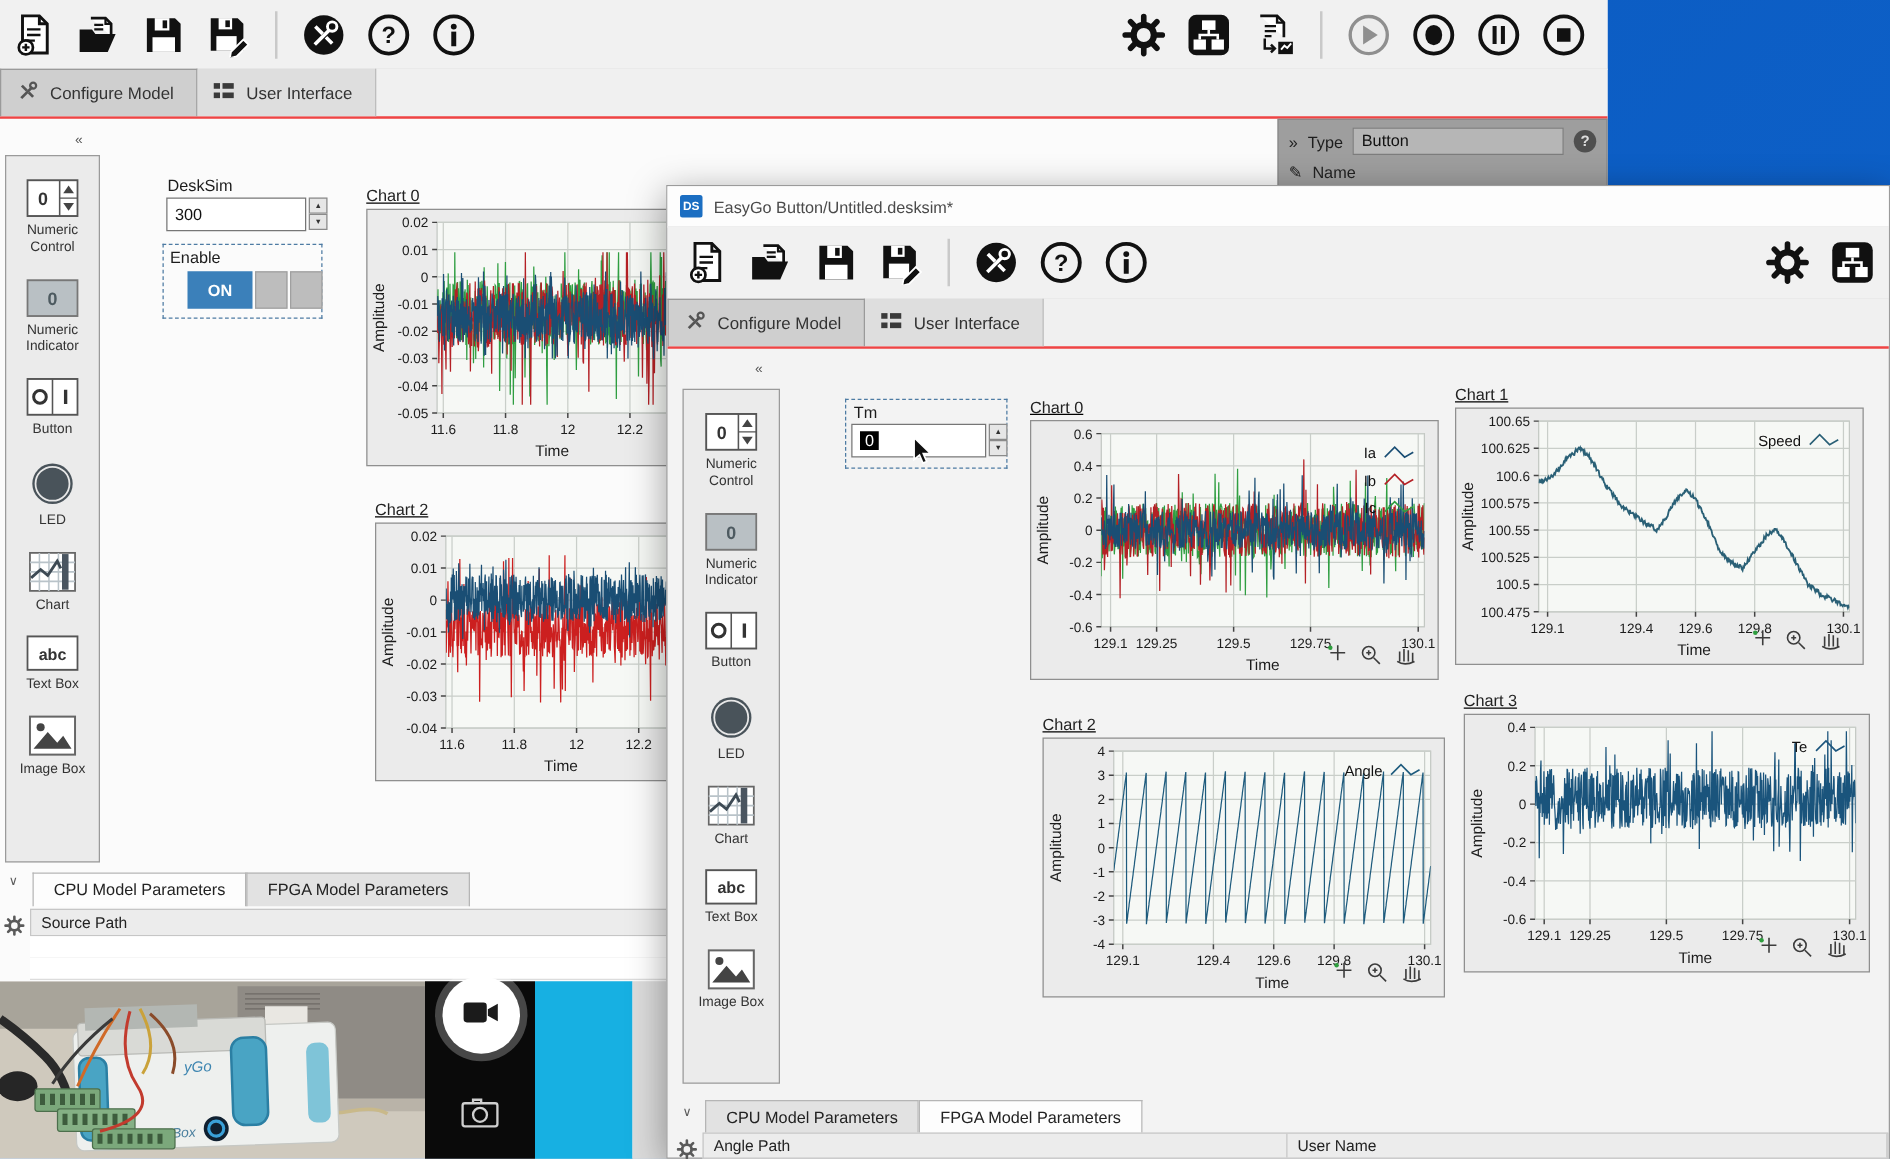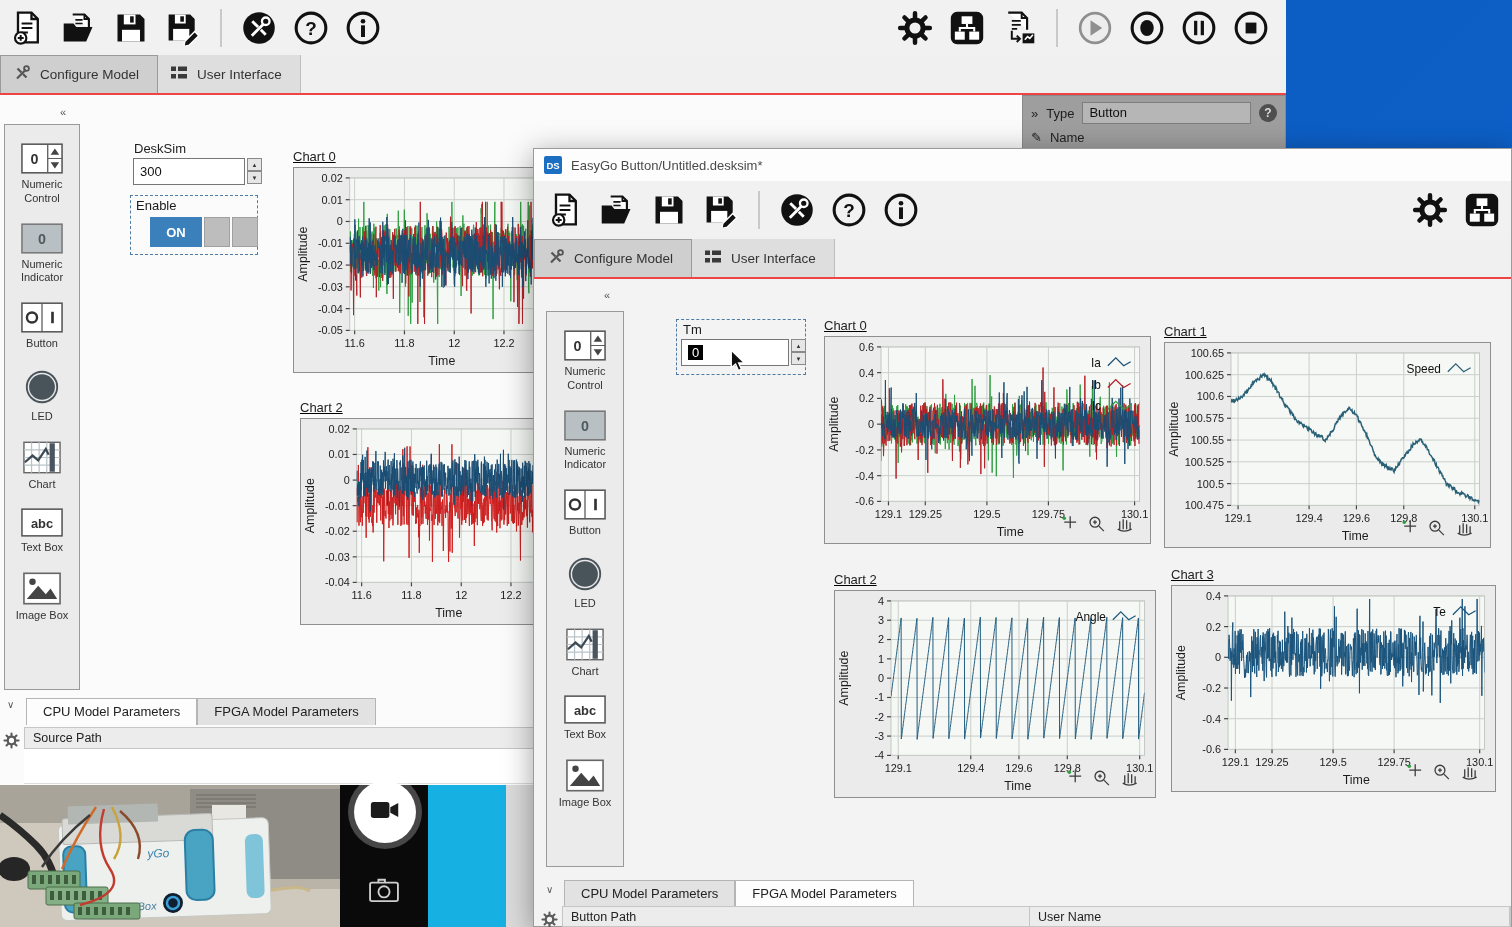--- a/index.html
+++ b/index.html
@@ -797,21 +797,21 @@
           <g stroke="#3c3c3c" stroke-width="1.3" fill="none">
             <circle cx="241" cy="183" r="1.8" fill="#2e9e3e" stroke="none"></circle>
             <path d="M247 181v12M241 187h12"></path>
             <circle cx="272" cy="187" r="5"></circle>
             <path d="M276 191l5 5"></path>
             <path d="M270 187h4M272 185v4"></path>
             <path d="M297 194v-8M300.5 194v-10M304 194v-9M307.5 194v-7M295 194q6 4 14 0"></path>
           </g>
         </svg>
       </div>
-    <div class="chart" style="left:630px;top:175px;width:327px;">
+    <div class="chart" style="left:630px;top:159px;width:327px;">
         <div class="chart-title">Chart 1</div>
         <svg width="327" height="206" viewBox="0 0 327 206">
           <defs>
             <clipPath id="cp3">
               <rect x="66" y="10" width="251" height="154"></rect>
             </clipPath>
           </defs>
           <rect x="66" y="10" width="251" height="154" fill="#f6f8f5" stroke="#c3c8c3" stroke-width="1"></rect>
           <line x1="66" y1="10.0" x2="317" y2="10.0" stroke="#c9cec9" stroke-width="1"></line>
           <line x1="62" y1="10.0" x2="66" y2="10.0" stroke="#444" stroke-width="1.2"></line>
@@ -926,21 +926,21 @@
           <g stroke="#3c3c3c" stroke-width="1.3" fill="none">
             <circle cx="236" cy="183" r="1.8" fill="#2e9e3e" stroke="none"></circle>
             <path d="M242 181v12M236 187h12"></path>
             <circle cx="267" cy="187" r="5"></circle>
             <path d="M271 191l5 5"></path>
             <path d="M265 187h4M267 185v4"></path>
             <path d="M292 194v-8M295.5 194v-10M299 194v-9M302.5 194v-7M290 194q6 4 14 0"></path>
           </g>
         </svg>
       </div>
-    <div class="chart" style="left:637px;top:418px;width:288px;">
+    <div class="chart" style="left:637px;top:404px;width:288px;">
         <div class="chart-title">Chart 3</div>
         <svg width="325" height="207" viewBox="0 0 325 207">
           <defs>
             <clipPath id="cp5">
               <rect x="56" y="10" width="259" height="155"></rect>
             </clipPath>
           </defs>
           <rect x="56" y="10" width="259" height="155" fill="#f6f8f5" stroke="#c3c8c3" stroke-width="1"></rect>
           <line x1="56" y1="10.0" x2="315" y2="10.0" stroke="#c9cec9" stroke-width="1"></line>
           <line x1="52" y1="10.0" x2="56" y2="10.0" stroke="#444" stroke-width="1.2"></line>
@@ -996,17 +996,17 @@
           <circle cx="9" cy="9" r="4" fill="none" stroke="#5a5a5a" stroke-width="2.4"></circle>
           <g stroke="#5a5a5a" stroke-width="2.2" stroke-linecap="round">
             <path d="M9 1.5v2.3M9 14.2v2.3M1.5 9h2.3M14.2 9h2.3M3.7 3.7l1.6 1.6M12.7 12.7l1.6 1.6M14.3 3.7l-1.6 1.6M5.3 12.7l-1.6 1.6"></path>
           </g>
         </svg></span>
     <div class="ptabs" style="left:30px;top:729px;">
       <div class="ptab">CPU Model Parameters</div>
       <div class="ptab active">FPGA Model Parameters</div>
     </div>
     <div class="phead" style="left:28px;top:757px;width:949px;height:21px;">
-      <span class="col" style="width:467px;">Button Path</span>
+      <span class="col" style="width:467px;">Angle Path</span>
       <span class="col" style="flex:1;">User Name</span>
     </div>
   </div>
 </div>
 
 </body></html>

